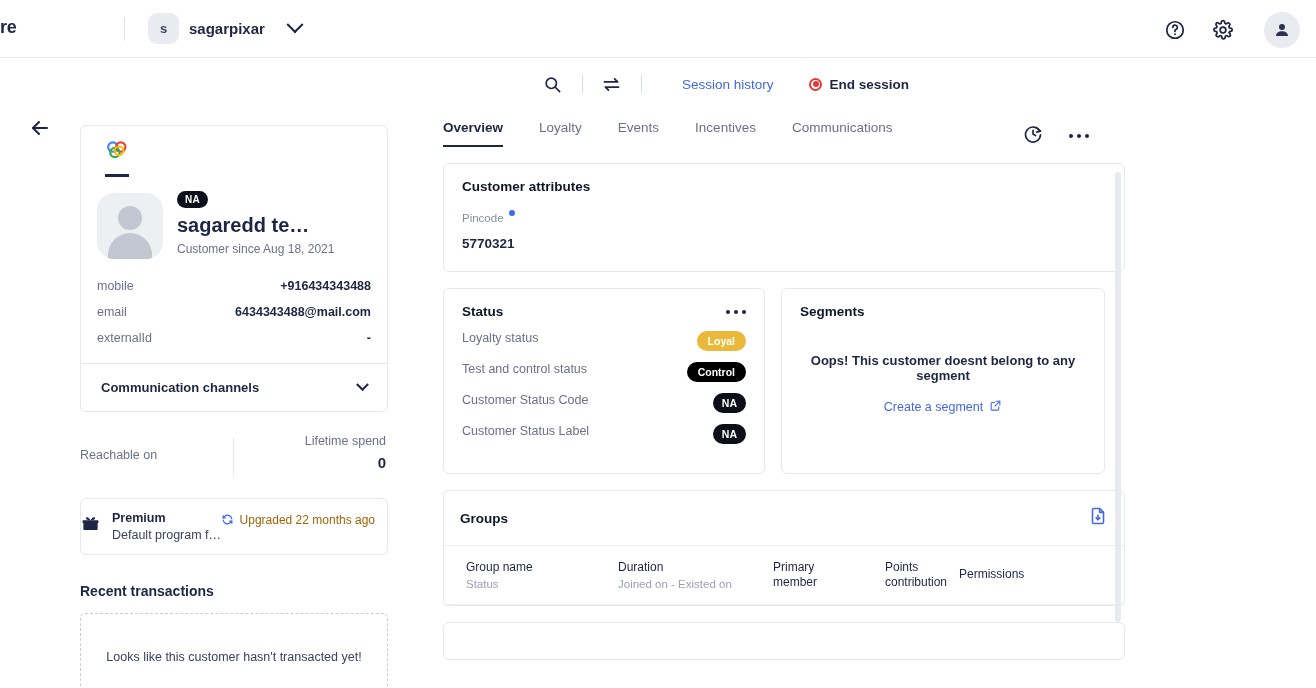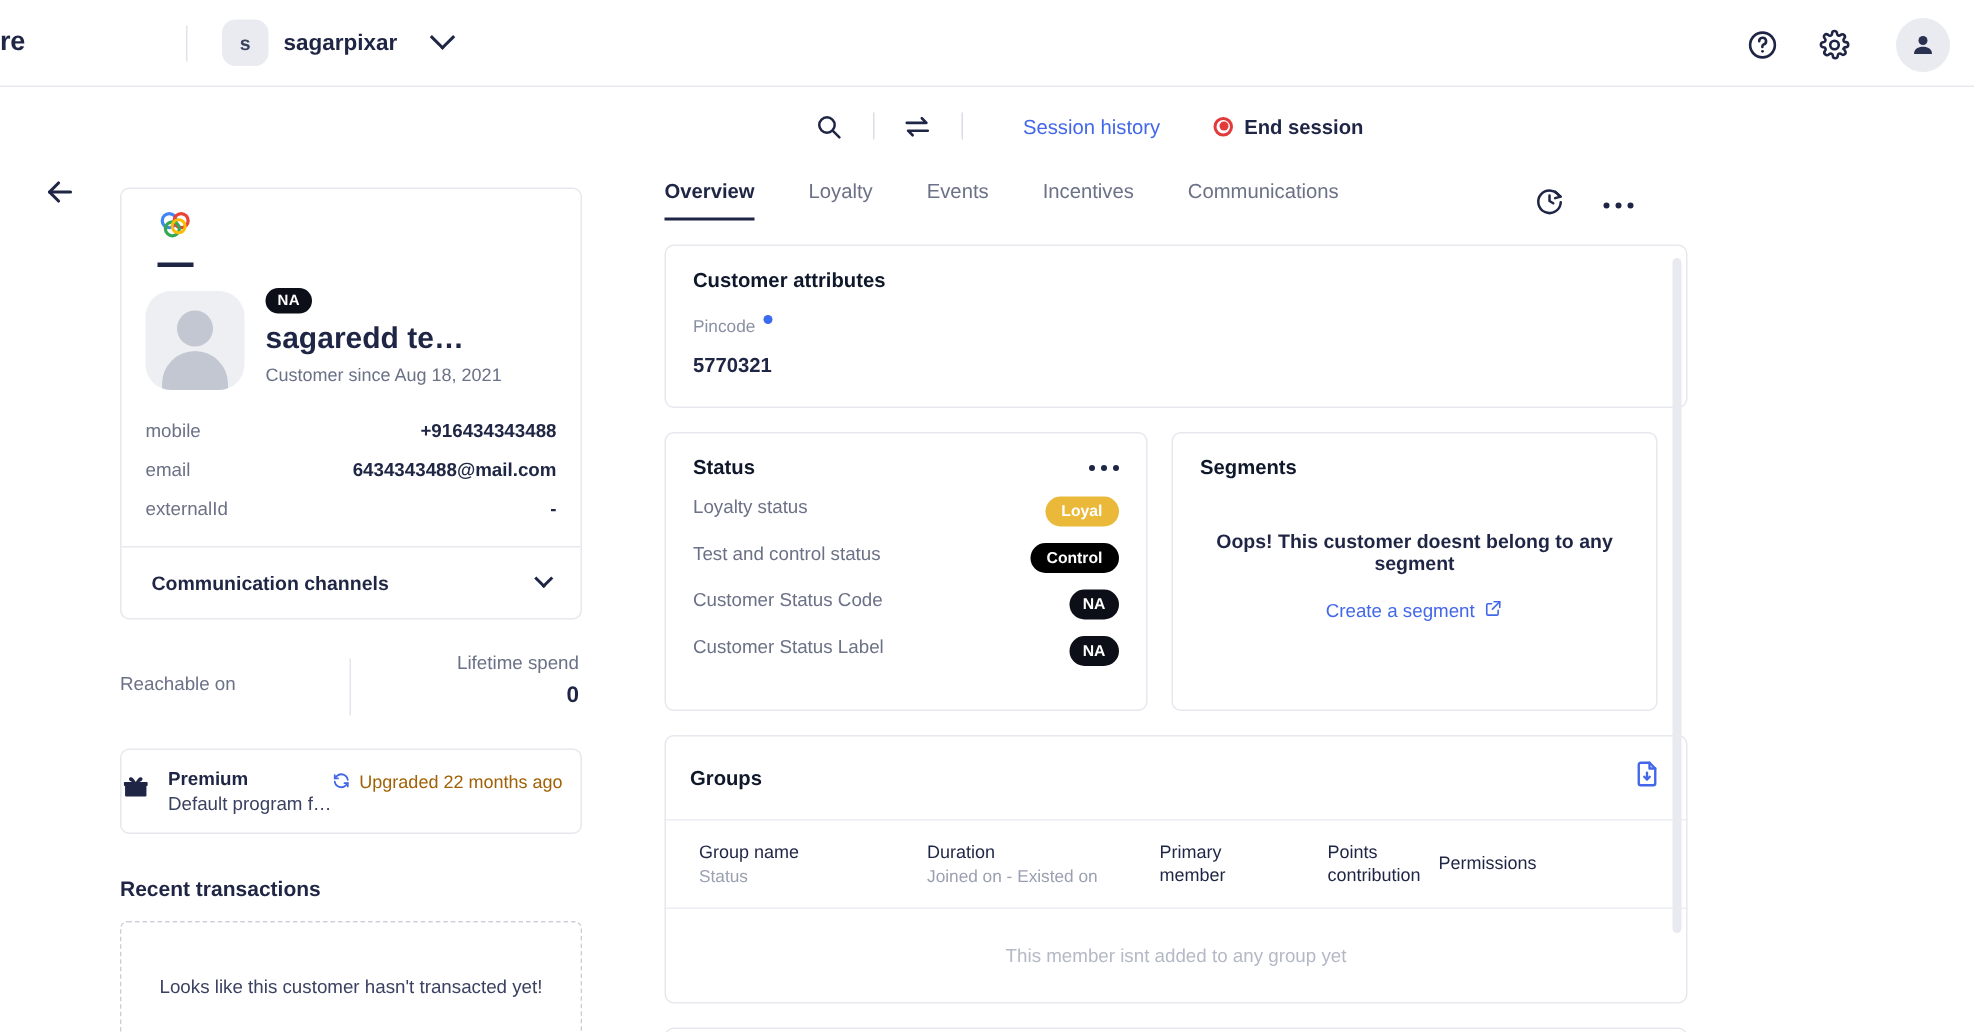--- a/index.html
+++ b/index.html
@@ -497,23 +497,20 @@
           <div class="gcol-two">member</div>
         </div>
         <div class="gcol" style="width:74px">
           <div class="gcol-two">Points</div>
           <div class="gcol-two">contribution</div>
         </div>
         <div class="gcol" style="width:110px; padding-top:7px">
           <div class="gcol-main">Permissions</div>
         </div>
       </div>
-      <div class="groups-empty">
-        <span>This member isnt added to any group yet</span>
-      </div>
     </div>
 
     <div class="card">
       <div class="consent-row">
         
         
       </div>
     </div>
   </div>
 

